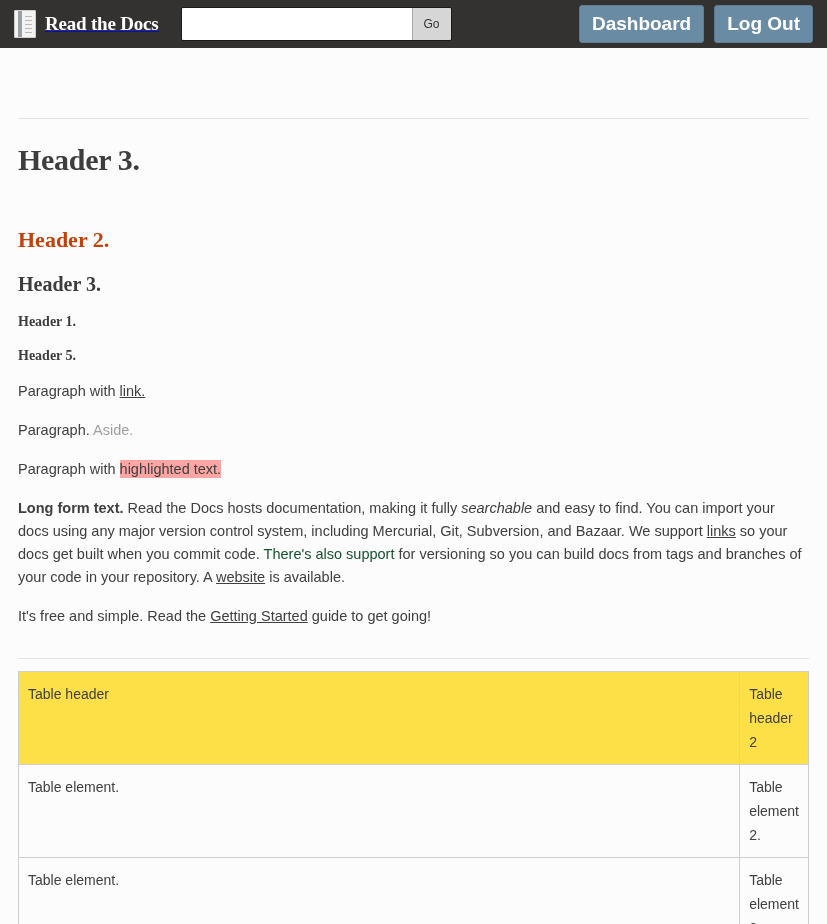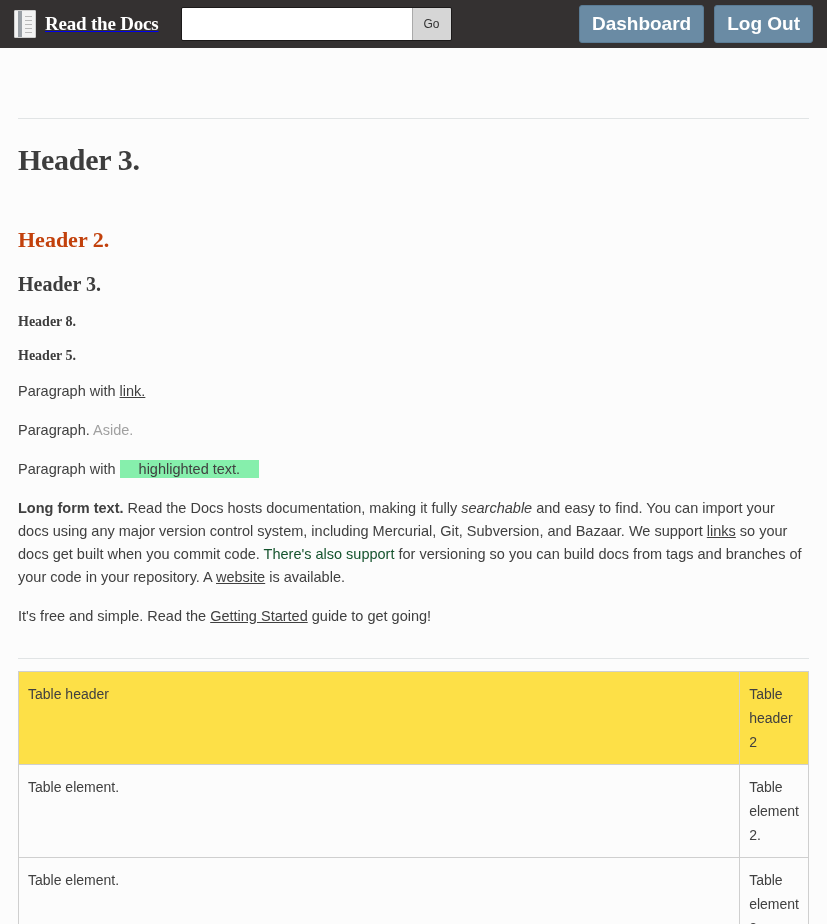--- a/index.html
+++ b/index.html
@@ -158,22 +158,22 @@
     margin: 16px 0 0 0;
     color: #404040;
   }
   .aside { color: #a0a0a0; }
   a.link {
     color: #404040;
     text-decoration: underline;
   }
   .muted-link { color: #14532d; text-decoration: none; }
   .hl {
-    background: #86efac;
-    padding: 1px 19px;
+    background: #fca5a5;
+    padding: 1px 0;
     color: #404040;
   }
   em { font-style: italic; }
   strong { font-weight: bold; }
   .longform { margin-top: 30px; }
   .freepara { margin-top: 20px; }
 
   hr.rule2 {
     border: none;
     border-top: 1px solid #e1e4e5;
@@ -224,21 +224,21 @@
   </div>
 </div>
 
 <div class="content">
   <div class="spacer-top"></div>
   <hr class="rule">
 
   <h1 class="h1">Header 3.</h1>
   <h2 class="h2">Header 2.</h2>
   <h3 class="h3">Header 3.</h3>
-  <h4 class="h4">Header 8.</h4>
+  <h4 class="h4">Header 1.</h4>
   <h5 class="h5">Header 5.</h5>
 
   <p class="para">
     <span>Paragraph with </span><a class="link" href="#">link.</a>
   </p>
 
   <p class="para">
     <span>Paragraph.</span>
     <span class="aside">Aside.</span>
   </p>

